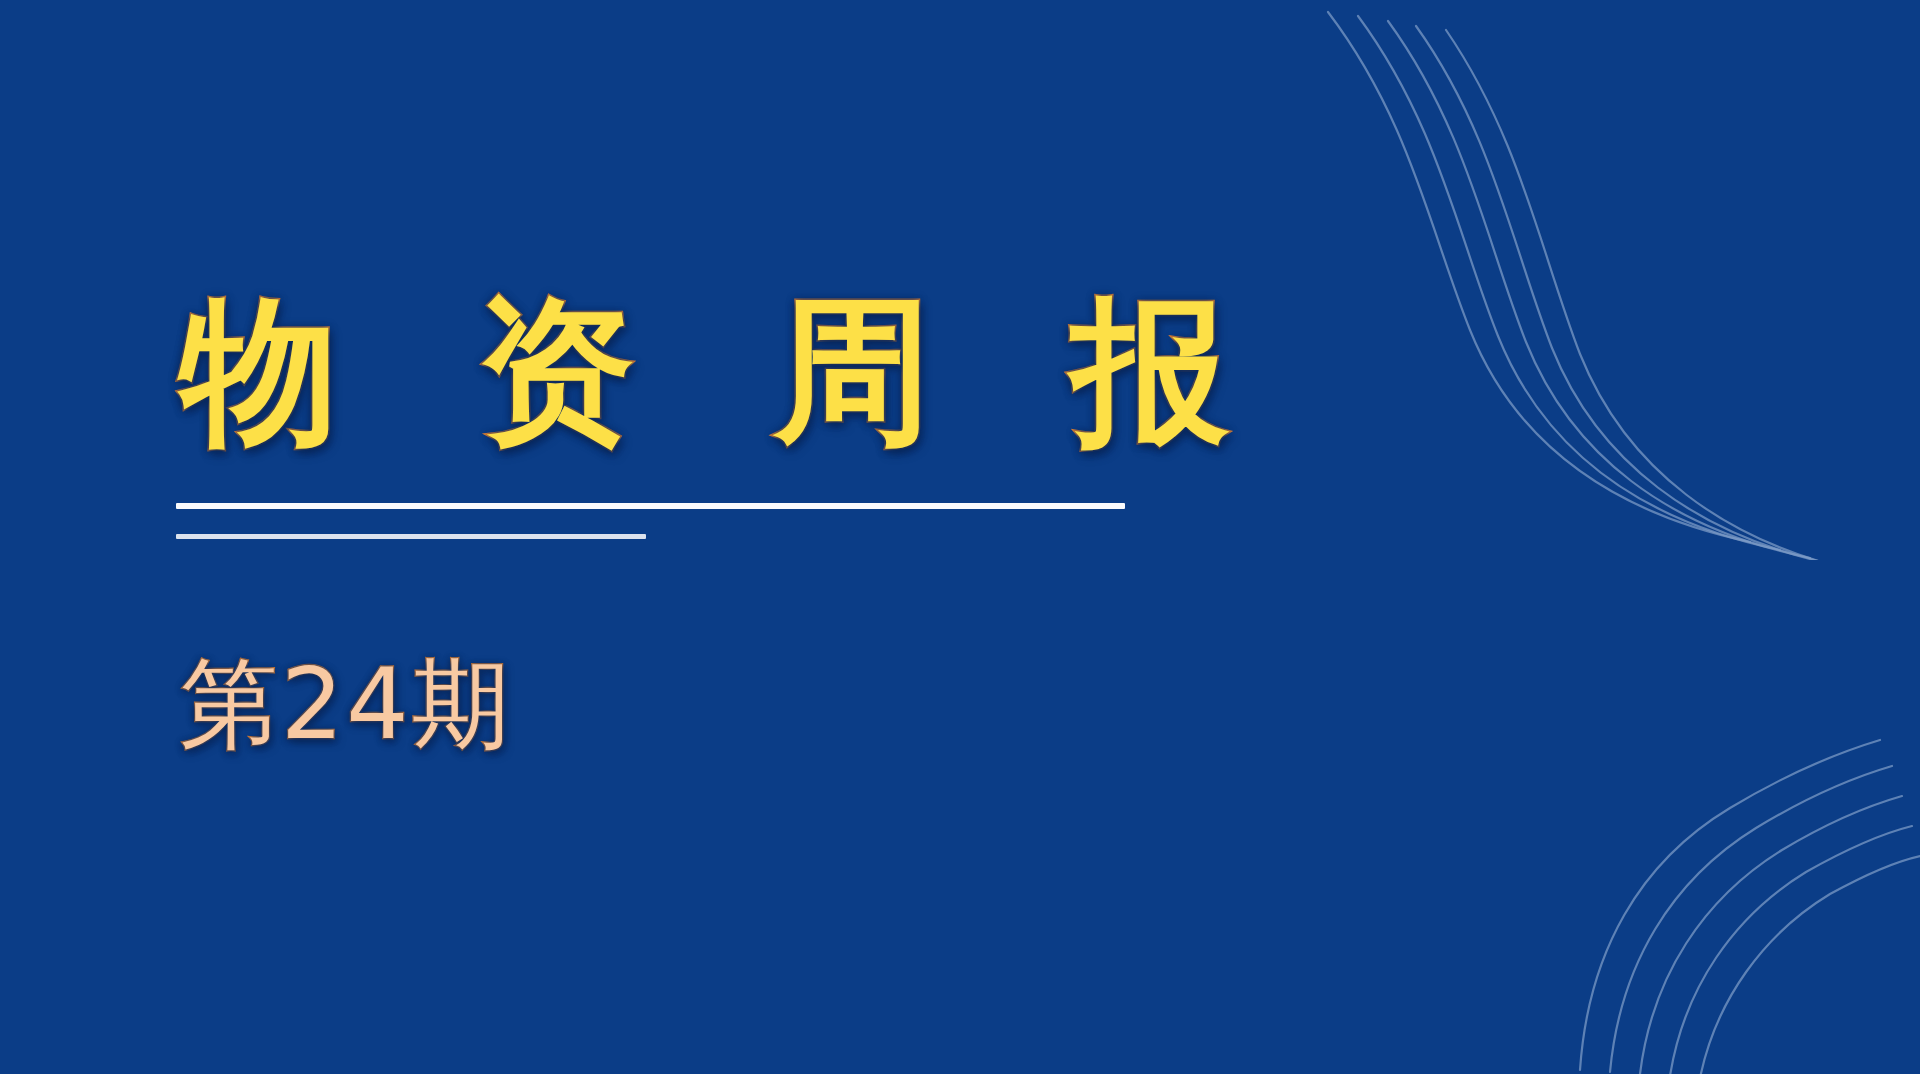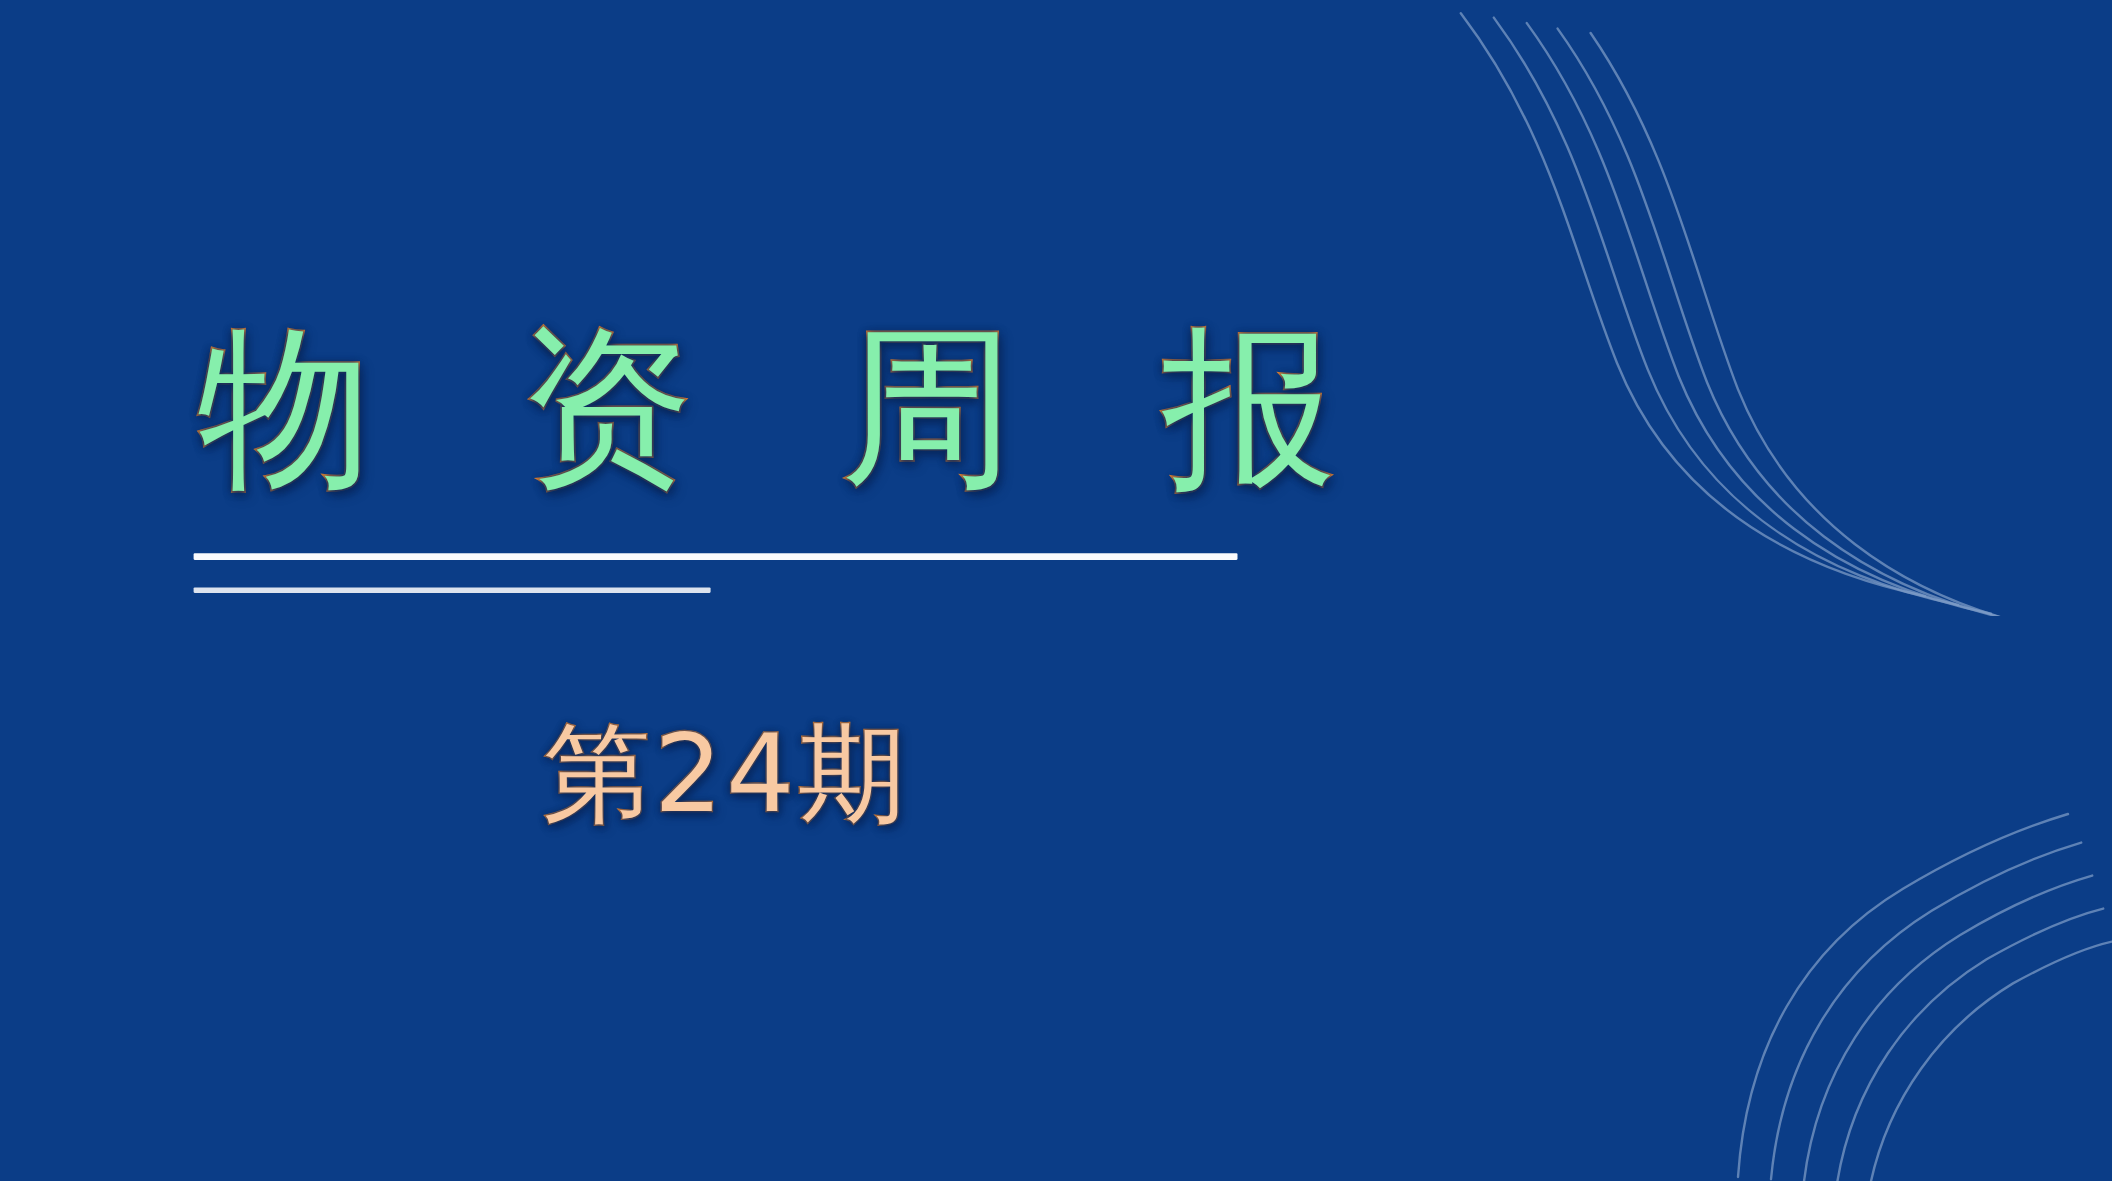--- a/index.html
+++ b/index.html
@@ -51,23 +51,23 @@
     position: absolute;
     left: 180px;
     top: 292px;
     width: 980px;
   }
 
   .main-title {
     font-size: 158px;
     line-height: 1;
     letter-spacing: 42px;
-    font-weight: 400;
+    font-weight: 700;
     white-space: nowrap;
-    color: #86efac;
+    color: #fde047;
     -webkit-text-stroke: 3px #e8842e;
     paint-order: stroke fill;
     text-shadow:
        0 0 8px rgba(10, 44, 100, 0.95),
        3px 5px 10px rgba(8, 36, 86, 0.9),
        -2px 2px 7px rgba(8, 36, 86, 0.75);
     margin: 0;
   }
 
   .rules {
@@ -90,21 +90,21 @@
     height: 5px;
     margin-top: 25px;
     opacity: 0.86;
   }
 
   .subtitle-wrap {
     position: absolute;
     left: 180px;
     top: 655px;
     width: 960px;
-    text-align: center;
+    text-align: left;
   }
   .subtitle {
     display: inline-block;
     font-size: 98px;
     line-height: 1;
     letter-spacing: 3px;
     font-weight: 400;
     color: #f8c9a2;
     -webkit-text-stroke: 2.4px #e8842e;
     paint-order: stroke fill;

